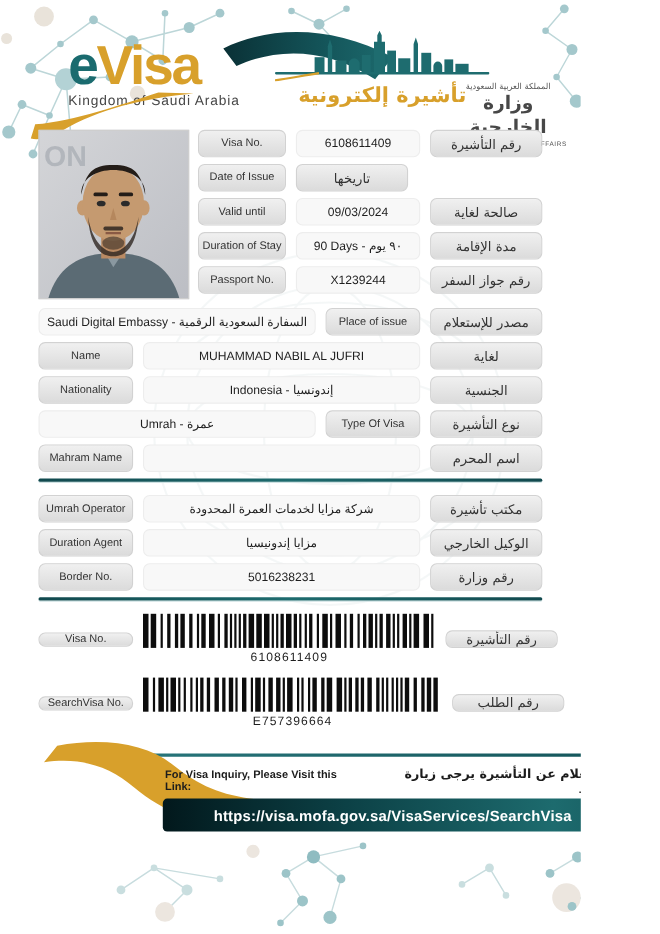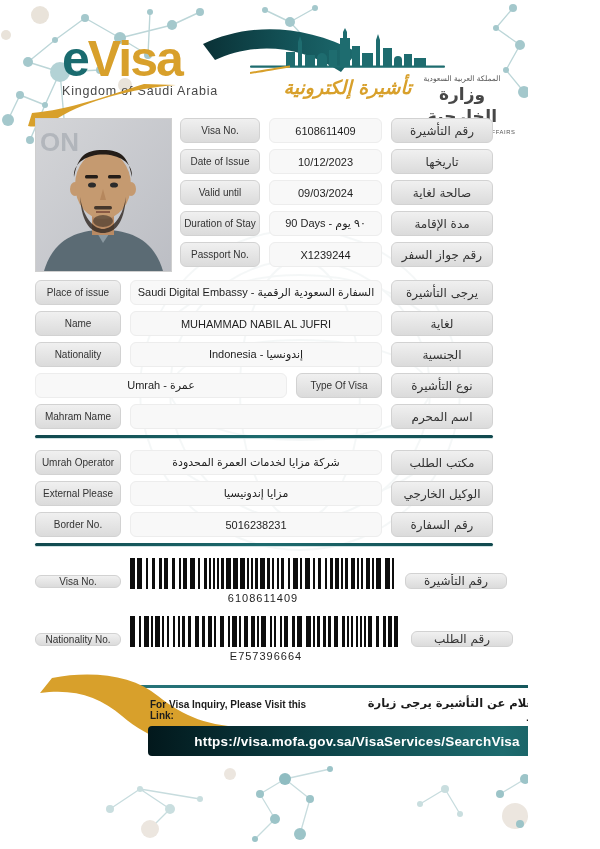--- a/index.html
+++ b/index.html
@@ -10,21 +10,21 @@
 
   
   .logo-block{position:absolute;left:62px;top:36px;width:190px;}
   .evisa-logo{font-weight:bold;font-size:50px;line-height:46px;letter-spacing:-2px;}
   .evisa-logo .e{color:#1a6b6f;}
   .evisa-logo .v{color:#d8a02b;}
   .logo-sub{font-size:12.5px;color:#474747;letter-spacing:.8px;margin-top:2px;white-space:nowrap;}
 
   .skyblock{position:absolute;left:250px;top:28px;width:195px;}
   .evisa-ar{font-family:"DejaVu Sans",sans-serif;font-weight:bold;font-size:19px;color:#d8a02b;
-            text-align:center;margin-top:2px;direction:rtl;font-style:italic;}
+            text-align:center;margin-top:2px;direction:rtl;}
 
   .ministry{position:absolute;left:408px;top:30px;width:108px;text-align:center;}
   .ministry .k{font-family:"DejaVu Sans",sans-serif;font-size:7.5px;color:#555;direction:rtl;margin-top:44px;}
   .ministry .m{font-family:"DejaVu Sans",sans-serif;font-size:17px;font-weight:bold;color:#474747;direction:rtl;line-height:22px;}
   .ministry .e{font-size:5.8px;letter-spacing:.6px;color:#555;margin-top:2px;}
   .vdiv{position:absolute;left:528px;top:32px;width:1px;height:56px;background:#c4c4c4;}
 
   
   .content{position:absolute;left:35px;right:35px;top:118px;}
   .row{display:flex;gap:9px;height:25px;margin-bottom:6px;}
@@ -218,21 +218,20 @@
       </svg>
 
       <div class="rows">
         <div class="row">
           <div class="pill label">Visa No.</div>
           <div class="pill value">6108611409</div>
           <div class="pill ar">رقم التأشيرة</div>
         </div>
         <div class="row">
           <div class="pill label">Date of Issue</div>
-          <div class="pill value">10/12/2023</div>
           <div class="pill ar">تاريخها</div>
         </div>
         <div class="row">
           <div class="pill label">Valid until</div>
           <div class="pill value">09/03/2024</div>
           <div class="pill ar">صالحة لغاية</div>
         </div>
         <div class="row">
           <div class="pill label">Duration of Stay</div>
           <div class="pill value">90 Days - ٩٠ يوم</div>
@@ -242,23 +241,23 @@
           <div class="pill label">Passport No.</div>
           <div class="pill value">X1239244</div>
           <div class="pill ar">رقم جواز السفر</div>
         </div>
       </div>
     </div>
 
     <div class="gap7"></div>
 
     <div class="row">
+      <div class="pill value">Saudi Digital Embassy - السفارة السعودية الرقمية</div>
       <div class="pill label">Place of issue</div>
-      <div class="pill value">Saudi Digital Embassy - السفارة السعودية الرقمية</div>
-      <div class="pill ar">يرجى التأشيرة</div>
+      <div class="pill ar">مصدر للإستعلام</div>
     </div>
     <div class="row">
       <div class="pill label">Name</div>
       <div class="pill value">MUHAMMAD NABIL AL JUFRI</div>
       <div class="pill ar">لغاية</div>
     </div>
     <div class="row">
       <div class="pill label">Nationality</div>
       <div class="pill value">Indonesia - إندونسيا</div>
       <div class="pill ar">الجنسية</div>
@@ -272,31 +271,31 @@
       <div class="pill label">Mahram Name</div>
       <div class="pill value"></div>
       <div class="pill ar">اسم المحرم</div>
     </div>
 
     <div class="divider"></div>
 
     <div class="row">
       <div class="pill label">Umrah Operator</div>
       <div class="pill value">شركة مزايا لخدمات العمرة المحدودة</div>
-      <div class="pill ar">مكتب الطلب</div>
-    </div>
-    <div class="row">
-      <div class="pill label">External Please</div>
+      <div class="pill ar">مكتب تأشيرة</div>
+    </div>
+    <div class="row">
+      <div class="pill label">Duration Agent</div>
       <div class="pill value">مزايا إندونيسيا</div>
       <div class="pill ar">الوكيل الخارجي</div>
     </div>
     <div class="row">
       <div class="pill label">Border No.</div>
       <div class="pill value">5016238231</div>
-      <div class="pill ar">رقم السفارة</div>
+      <div class="pill ar">رقم وزارة</div>
     </div>
 
     <div class="divider"></div>
 
     <div class="barcode-row">
       <div class="pill label">Visa No.</div>
       <div class="bwrap">
         <div class="barcode">
             <i style="width:5px;margin-right:2px"></i>
             <i style="width:5px;margin-right:4px"></i>
@@ -344,21 +343,21 @@
             <i style="width:5px;margin-right:4px"></i>
             <i style="width:5px;margin-right:2px"></i>
             <i style="width:2px;margin-right:2px"></i>
           </div>
         <div class="bnum">6108611409</div>
       </div>
       <div class="pill ar">رقم التأشيرة</div>
     </div>
 
     <div class="barcode-row">
-      <div class="pill label">Nationality No.</div>
+      <div class="pill label">SearchVisa No.</div>
       <div class="bwrap">
         <div class="barcode">
             <i style="width:5px;margin-right:4px"></i>
             <i style="width:2px;margin-right:3px"></i>
             <i style="width:5px;margin-right:2px"></i>
             <i style="width:2px;margin-right:2px"></i>
             <i style="width:5px;margin-right:2px"></i>
             <i style="width:2px;margin-right:3px"></i>
             <i style="width:2px;margin-right:4px"></i>
             <i style="width:2px;margin-right:3px"></i>

